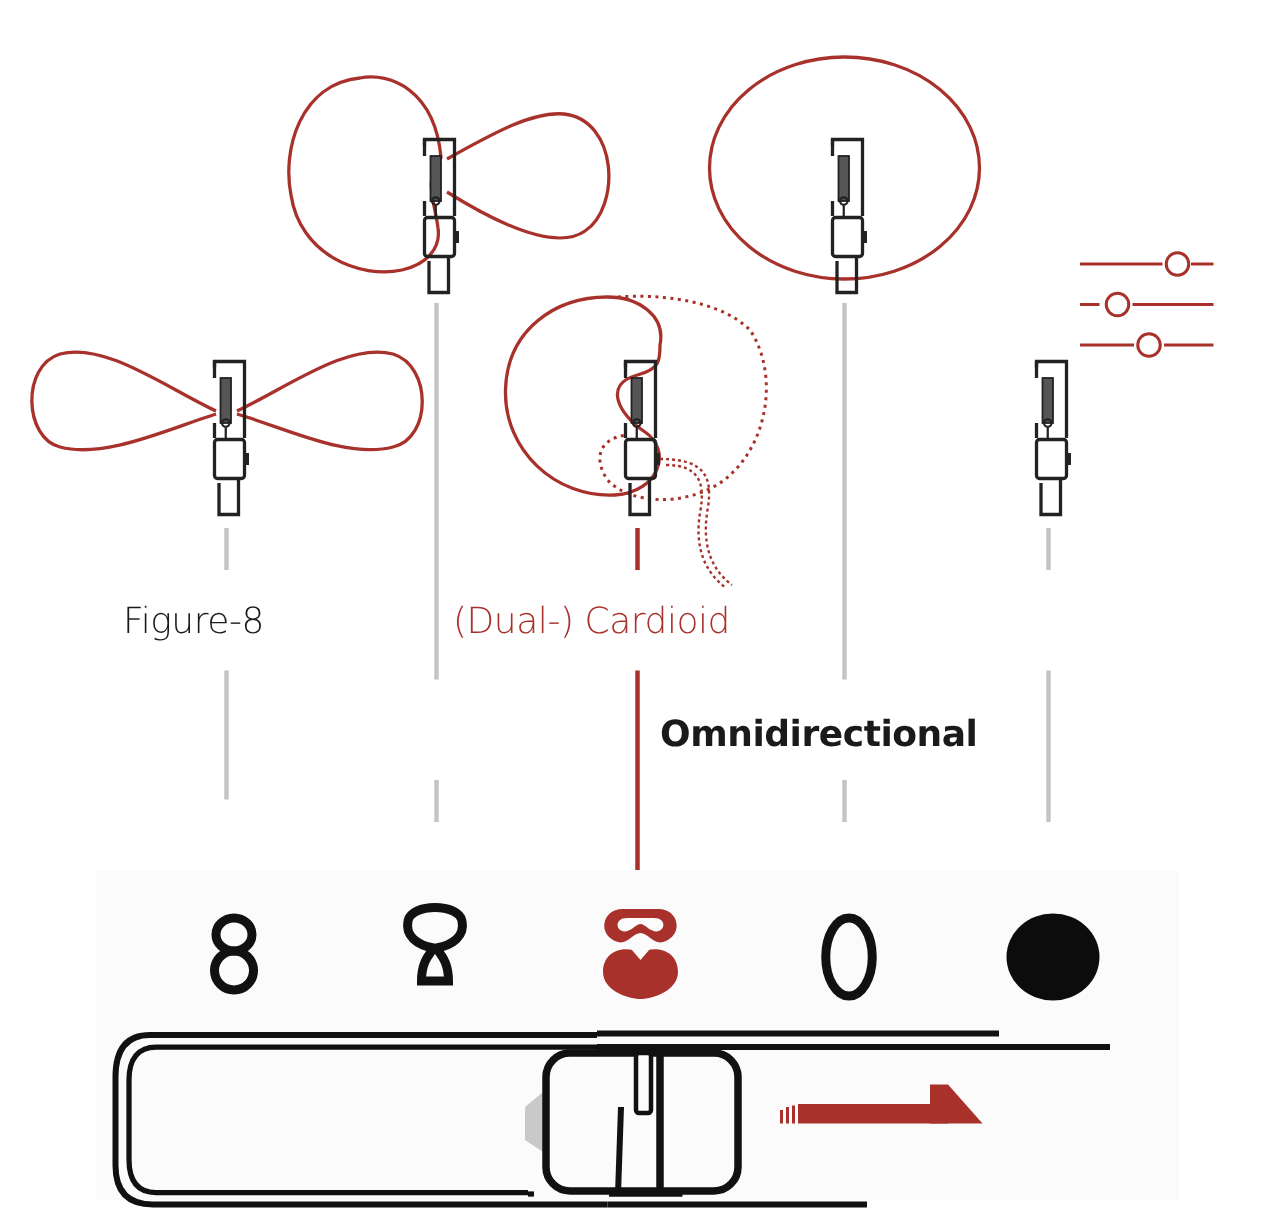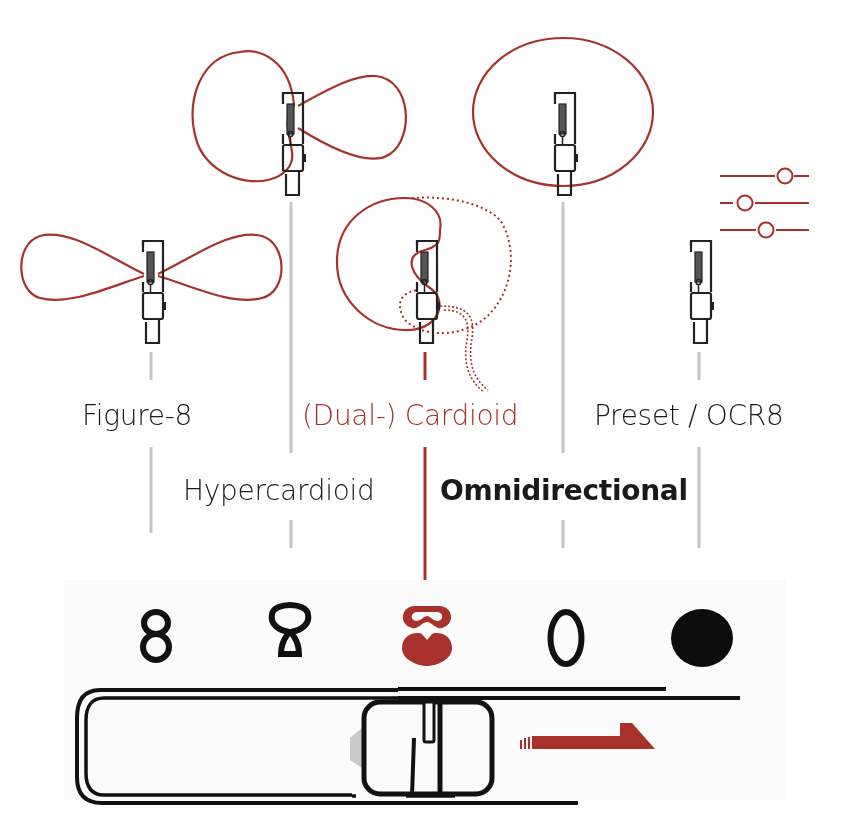--- a/index.html
+++ b/index.html
@@ -1,19 +1,19 @@
 <!DOCTYPE html>
 <html><head>
 <meta charset="utf-8">
 <style>
   html, body { margin: 0; padding: 0; background: #ffffff; }
   body { width: 848px; height: 814px; position: relative; overflow: hidden;
          font-family: "Liberation Sans", sans-serif; }
   #stage { position: absolute; left: 0; top: 0; width: 848px; height: 814px; }
-  .label { position: absolute; font-family: "DejaVu Sans", sans-serif; font-size: 28px;
+  .label { position: absolute; font-family: "DejaVu Sans", sans-serif; font-size: 24px;
            font-weight: 300; letter-spacing: -0.3px; white-space: nowrap; line-height: 1; }
   .label.dark { color: #1a1a1a; }
   .label.accent { color: #a8322b; }
   .panel { position: absolute; left: 64px; top: 580px; width: 722px; height: 220px; background: #fbfbfb; }
 </style>
 </head>
 <body>
 
 <div id="stage">
   <div class="panel"></div>
@@ -133,16 +133,14 @@
       <rect x="520" y="740" width="2" height="9"></rect>
       <rect x="524" y="738" width="2" height="11"></rect>
       <rect x="528" y="737" width="2" height="12"></rect>
       <rect x="532" y="736" width="100" height="13"></rect>
       <path d="M620,723 L632,723 L655,749 L620,749 Z"></path>
     </g>
   </svg>
 
   <div class="label dark" style="left:82px;top:402px;">Figure-8</div>
   <div class="label accent" style="left:302px;top:402px;text-align:center;">(Dual-) Cardioid</div>
-  <div class="label dark" style="left:594px;top:402px;">Preset / OCR8</div>
-  <div class="label dark" style="left:183px;top:477px;">Hypercardioid</div>
   <div class="label dark" style="left:440px;top:477px;font-weight:bold;">Omnidirectional</div>
 </div>
 
 </body></html>

